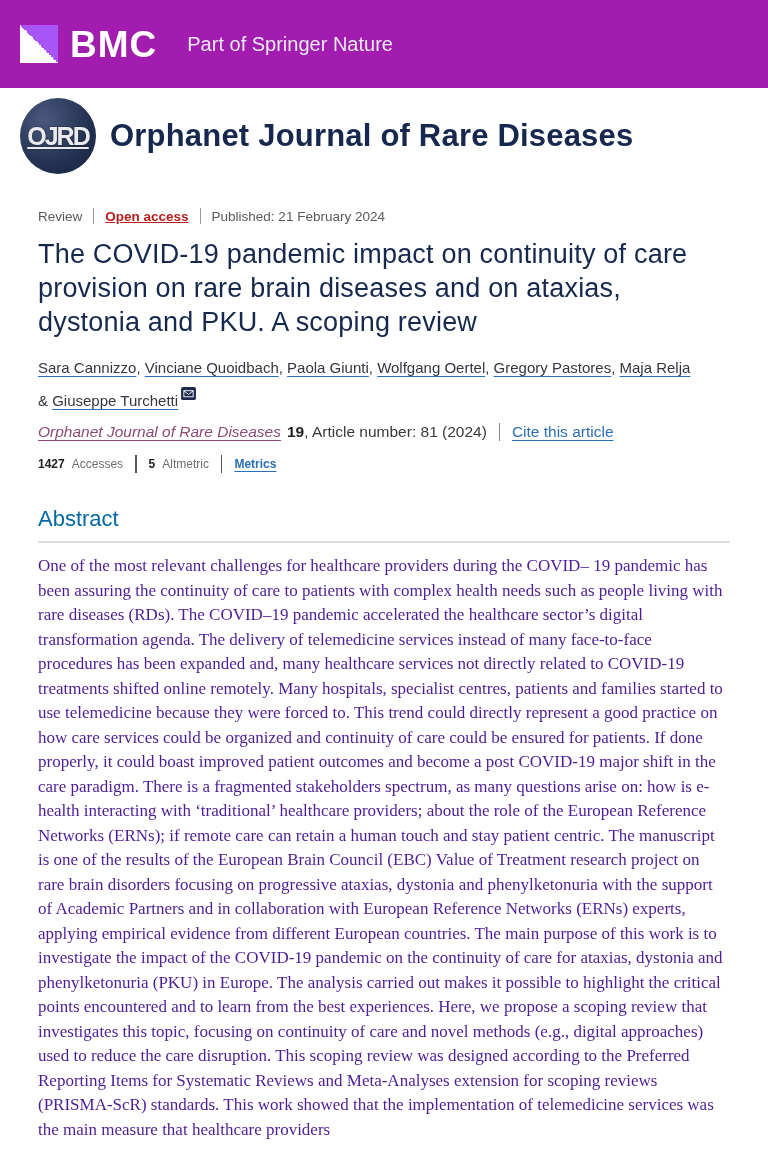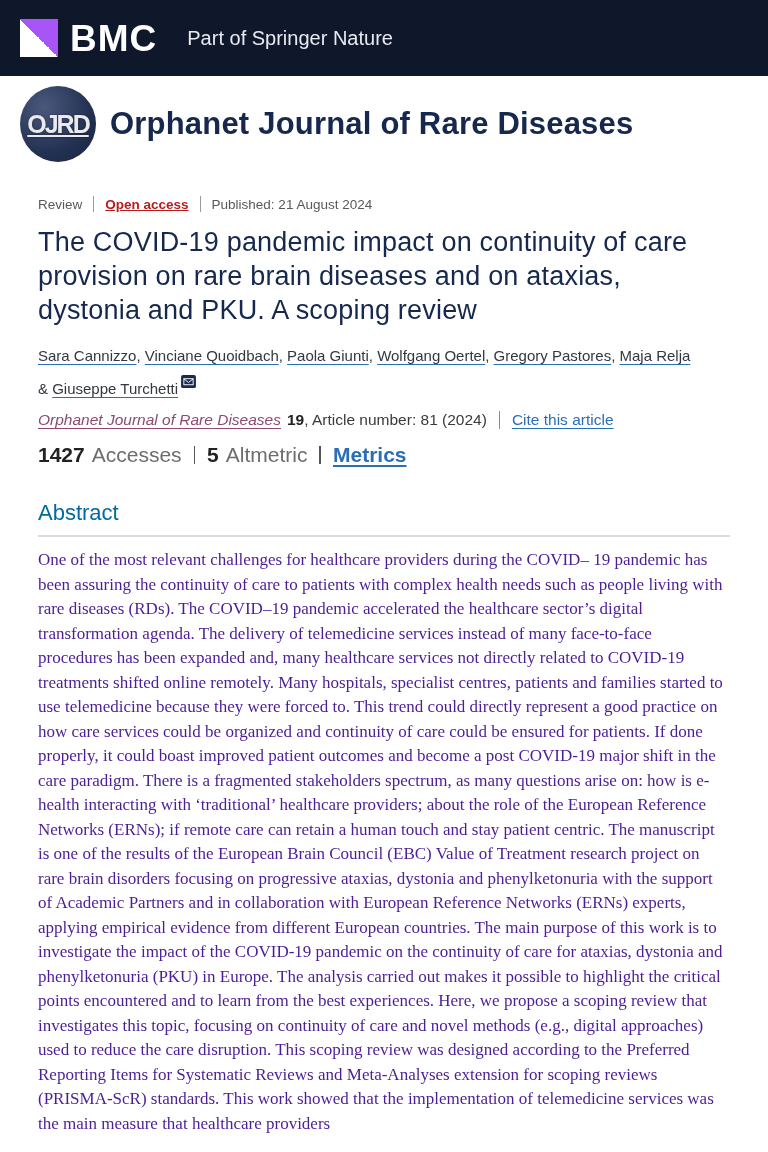--- a/index.html
+++ b/index.html
@@ -1,21 +1,21 @@
 <!DOCTYPE html>
 <html><head>
 <meta charset="utf-8">
 <style>
   * { margin: 0; padding: 0; box-sizing: border-box; }
   html, body { width: 768px; height: 1152px; overflow: hidden; background: #fff; }
   body { font-family: "Liberation Sans", sans-serif; }
 
   
   .topbar {
-    height: 76px; background: #0f172a;
+    height: 88px; background: #a21caf;
     display: flex; align-items: center; padding-left: 20px;
   }
   .bmc-logo-square {
     width: 38px; height: 38px;
     background: linear-gradient(to bottom left, #a855f7 50%, #ffffff 50%);
   }
   .bmc-wordmark {
     color: #fff; font-size: 37px; font-weight: 700; letter-spacing: 1px;
     margin-left: 12px; line-height: 1;
   }
@@ -86,21 +86,21 @@
   .cite-volume { font-weight: 700; margin-left: 6px; color: #222; }
   .cite-rest { color: #3a3a3a; }
   .cite-sep {
     display: inline-block; width: 1px; height: 18px; background: #8a8a8a; margin: 0 12px;
   }
   .cite-article-link {
     color: #2a6fb5; text-decoration: underline; text-underline-offset: 3px; cursor: pointer;
   }
 
   .metrics-line {
-    margin-top: 14px; font-size: 21px; color: #6d6d6d;
+    margin-top: 14px; font-size: 12px; color: #6d6d6d;
     display: flex; align-items: center;
   }
   .metric-count { font-weight: 700; color: #222; margin-right: 7px; }
   .metric-label { color: #6d6d6d; }
   .metrics-sep {
     display: inline-block; width: 1.5px; height: 18px; background: #555; margin: 0 12px;
   }
   .metrics-link {
     color: #2a6fb5; text-decoration: underline; text-underline-offset: 3px;
     font-weight: 600; cursor: pointer;
@@ -135,21 +135,21 @@
   <h1 class="journal-title">Orphanet Journal of Rare Diseases</h1>
 </section>
 
 <main class="content">
 
   <div class="meta-line">
     <span>Review</span>
     <span class="meta-sep"></span>
     <span class="open-access">Open access</span>
     <span class="meta-sep"></span>
-    <span>Published: 21 August 2024</span>
+    <span>Published: 21 February 2024</span>
   </div>
 
   <h2 class="article-title">The COVID-19 pandemic impact on continuity of care provision on rare brain diseases and on ataxias, dystonia and PKU. A scoping review</h2>
 
   <div class="authors">
     <span class="author-link">Sara Cannizzo</span><span class="author-sep">, </span><span class="author-link">Vinciane Quoidbach</span><span class="author-sep">, </span><span class="author-link">Paola Giunti</span><span class="author-sep">, </span><span class="author-link">Wolfgang Oertel</span><span class="author-sep">, </span><span class="author-link">Gregory Pastores</span><span class="author-sep">, </span><span class="author-link">Maja Relja</span><span class="author-sep"> &amp; </span><span class="author-link">Giuseppe Turchetti</span><span class="mail-icon"><svg width="15" height="13" viewBox="0 0 16 14">
           <rect x="0" y="0" width="16" height="14" rx="2" fill="#1b2b4e"></rect>
           <rect x="3" y="4" width="10" height="6.5" fill="none" stroke="#ffffff" stroke-width="1"></rect>
           <path d="M3 4.2 L8 8 L13 4.2" fill="none" stroke="#ffffff" stroke-width="1"></path>
         </svg></span>

